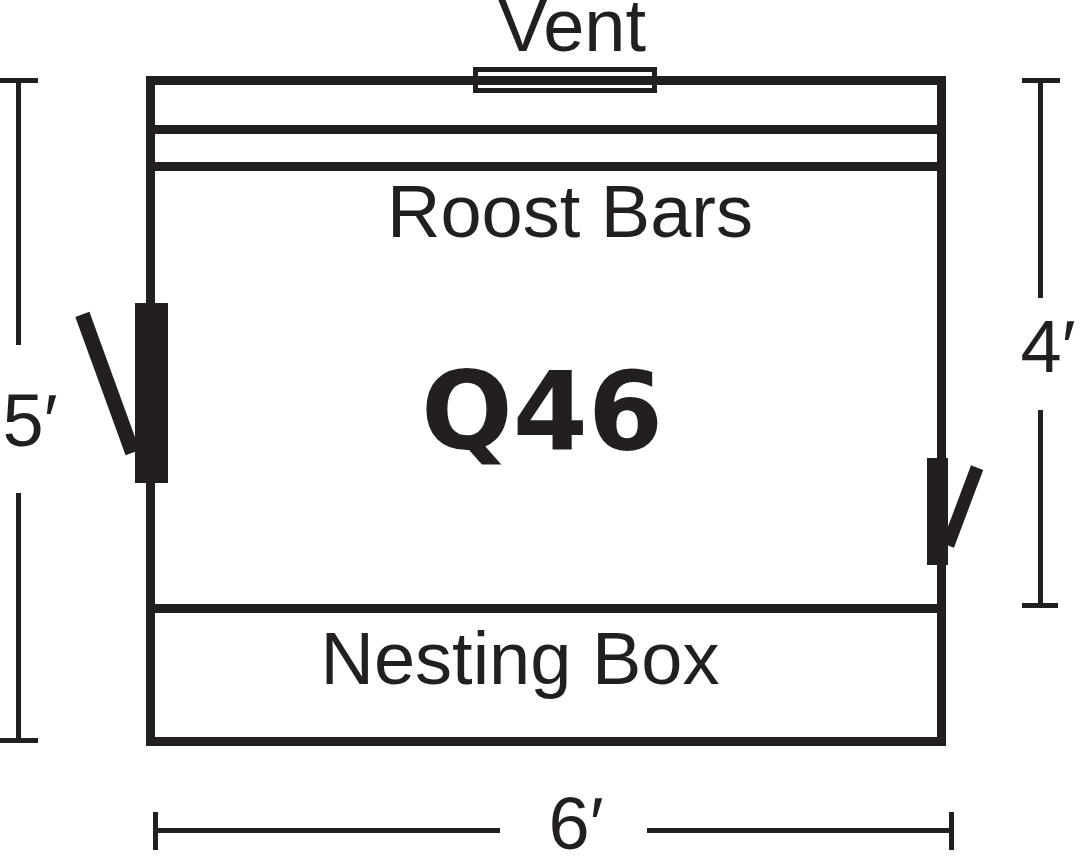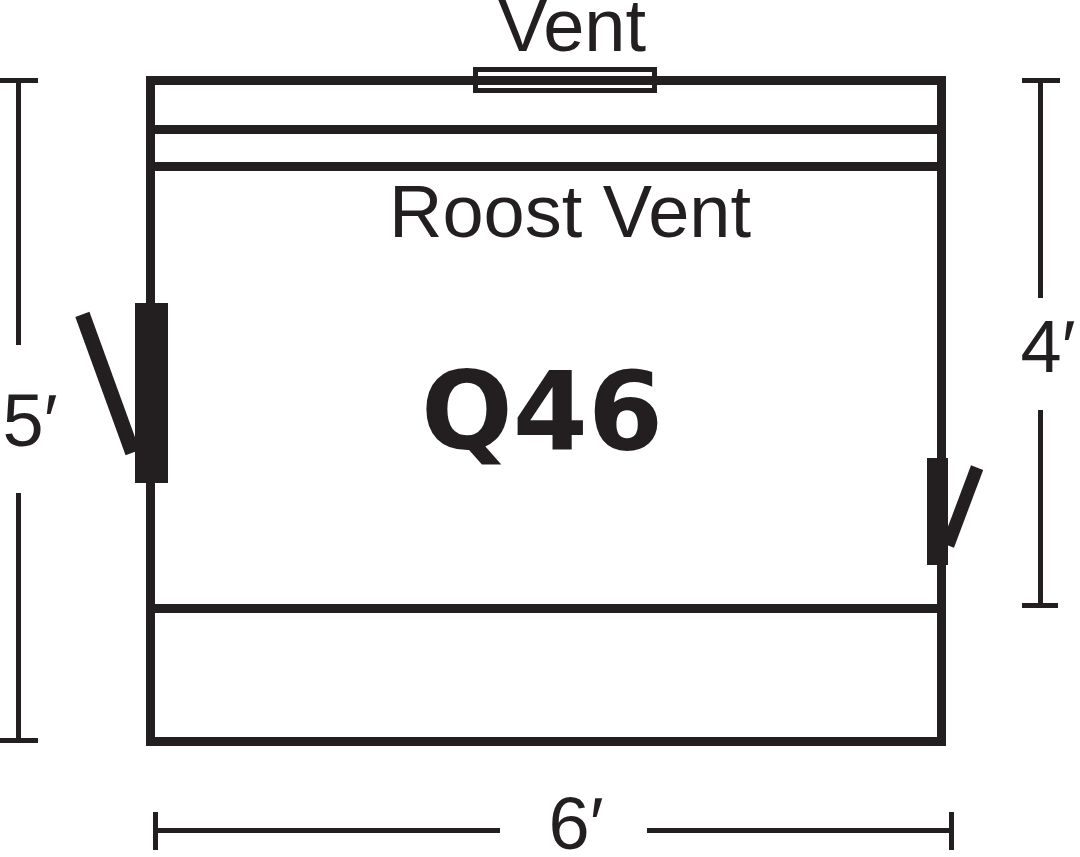--- a/index.html
+++ b/index.html
@@ -68,22 +68,23 @@
   <div class="ln" style="left:146px; top:604px; width:800px; height:9px;"></div>
 
   <div class="vent-box"></div>
 
   <div class="ln" style="left:135px; top:303px; width:33px; height:180px;"></div>
   <div class="swing" style="left:100px; top:310px; width:15px; height:147px; transform:rotate(-20deg);"></div>
 
   <div class="ln" style="left:927px; top:458px; width:21px; height:107px;"></div>
   <div class="swing" style="left:956px; top:465px; width:13px; height:83px; transform:rotate(20.6deg);"></div>
 
-  <div class="lbl" style="left:370px; top:175px; width:400px;">Roost Vent</div>
+  <div class="lbl" style="left:370px; top:175px; width:400px;">Roost Bars</div>
   <div class="lbl model" style="left:342px; top:358px; width:400px;">Q46</div>
+  <div class="lbl" style="left:320px; top:622px; width:400px;">Nesting Box</div>
 
   <div class="ln" style="left:0px;  top:78px;  width:38px; height:5px;"></div>
   <div class="ln" style="left:16px; top:80px;  width:5px;  height:265px;"></div>
   <div class="lbl" style="left:-70px; top:384px; width:200px;">5′</div>
   <div class="ln" style="left:16px; top:493px; width:5px;  height:247px;"></div>
   <div class="ln" style="left:0px;  top:738px; width:38px; height:5px;"></div>
 
   <div class="ln" style="left:1022px; top:78px;  width:38px; height:5px;"></div>
   <div class="ln" style="left:1038px; top:80px;  width:5px;  height:218px;"></div>
   <div class="lbl" style="left:948px; top:310px; width:200px;">4′</div>

